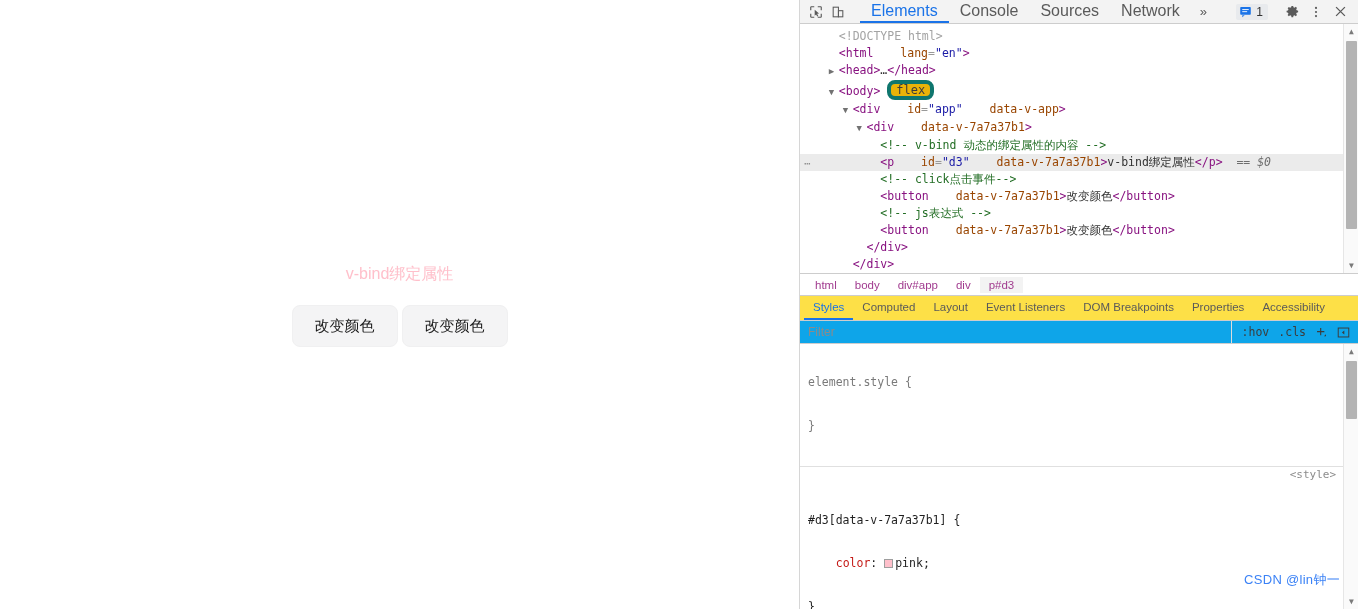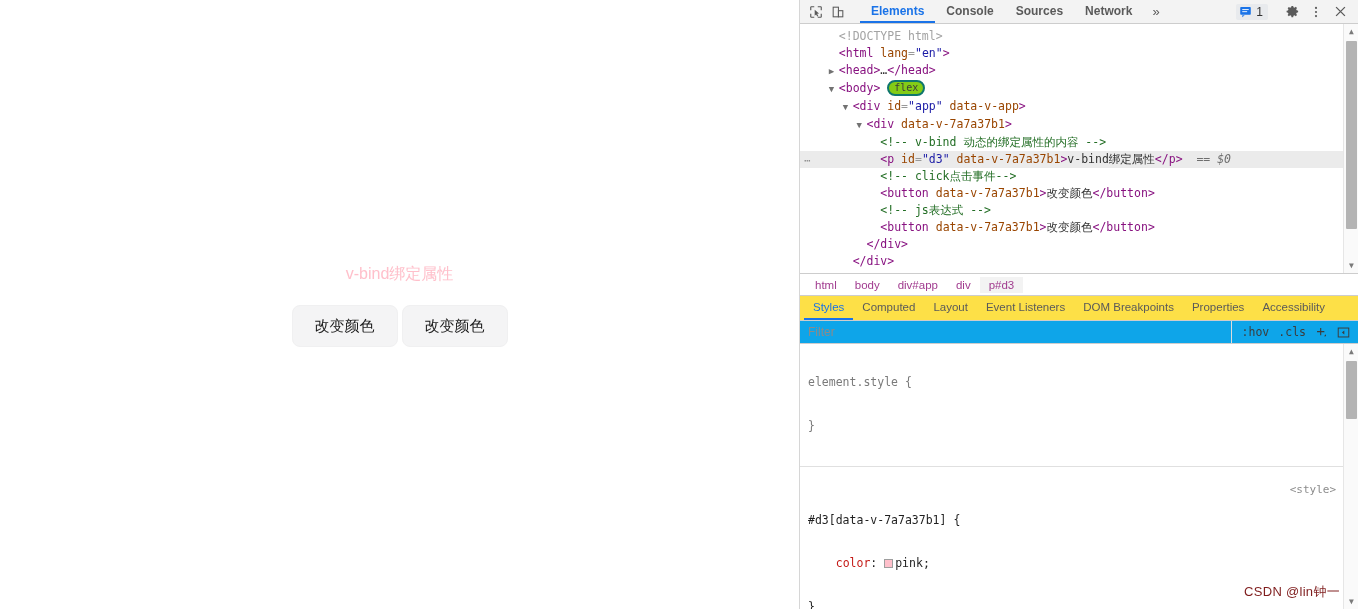--- a/index.html
+++ b/index.html
@@ -94,26 +94,25 @@
   }
   .dt-tabs {
     display: flex;
     align-items: stretch;
     font-family: "Liberation Sans", sans-serif;
   }
   .dt-tab {
     display: flex;
     align-items: center;
     padding: 0 11px;
-    font-size: 12px;
+    font-size: 16px;
     color: #5a5a5a;
     cursor: pointer;
     border-bottom: 2px solid transparent;
     white-space: nowrap;
-    font-weight: bold;
   }
   .dt-tab.active {
     color: #1a73e8;
     border-bottom: 2px solid #1a73e8;
   }
   .dt-more {
     display: flex; align-items: center;
     padding: 0 9px;
     font-size: 13px;
     color: #5a5a5a;
@@ -169,42 +168,42 @@
     background: #ebebeb;
   }
   .dots-badge {
     position: absolute;
     left: 4px; top: 1px;
     color: #8d8d8d;
     font-size: 11px;
     letter-spacing: 1px;
   }
   .tok-doctype { color: #a3a3a3; }
-  .tok-attr    { color: #994500; }
+  .tok-attr    { color: #994500; margin-left: 20px; }
   .tok-val     { color: #1a1aa6; }
   .tok-text    { color: #333333; }
   .tok-comment { color: #236e25; }
   .tok-gray    { color: #999999; }
   .tok-eq      { color: #6e6e6e; font-style: italic; }
   .tok-punct   { color: #881280; }
   .twisty {
     display: inline-block;
     width: 10px;
     color: #727272;
     font-size: 9px;
   }
   .flex-badge {
     display: inline-block;
-    border: 2px solid #0f766e;
+    border: 4px solid #0f766e;
     border-radius: 8px;
-    font-size: 10px;
+    font-size: 12px;
     line-height: 12px;
     padding: 0px 5px;
     color: #3c3c3c;
-    background: #84cc16;
+    background: #eab308;
     vertical-align: 1px;
     font-family: "DejaVu Sans Mono", "Liberation Mono", monospace;
   }
 
   
   .crumbs {
     height: 22px;
     min-height: 22px;
     background: #ffffff;
     border-bottom: 1px solid #cdcdcd;
@@ -305,21 +304,21 @@
     padding: 2px 6px 3px 8px;
     font-family: "DejaVu Sans Mono", "Liberation Mono", monospace;
     font-size: 11.5px;
     line-height: 14.6px;
     position: relative;
     white-space: pre;
   }
   .rule .origin {
     position: absolute;
     right: 7px;
-    top: 16px;
+    top: 1px;
     font-size: 11px;
     color: #8c8c8c;
   }
   .sel-gray  { color: #7a7a7a; }
   .sel-dark  { color: #1f1f1f; }
   .prop      { color: #c41a16; margin-top: 32px; }
   .val       { color: #1f1f1f; }
   .swatch {
     display: inline-block;
     width: 9px; height: 9px;
@@ -352,24 +351,24 @@
     left: 2px; width: 11px;
     background: #b4b4b4;
     border-radius: 1px;
     cursor: pointer;
   }
 
   
   .watermark {
     position: absolute;
     right: 18px;
-    bottom: 8px;
+    bottom: 20px;
     font-family: "Liberation Sans", sans-serif;
     font-size: 13px;
-    color: #7f1d1d;
+    color: #3b82f6;
     pointer-events: none;
     letter-spacing: 0.3px;
     text-align: center;
   }
 </style>
 </head>
 <body>
 
 <div class="screen">
 

